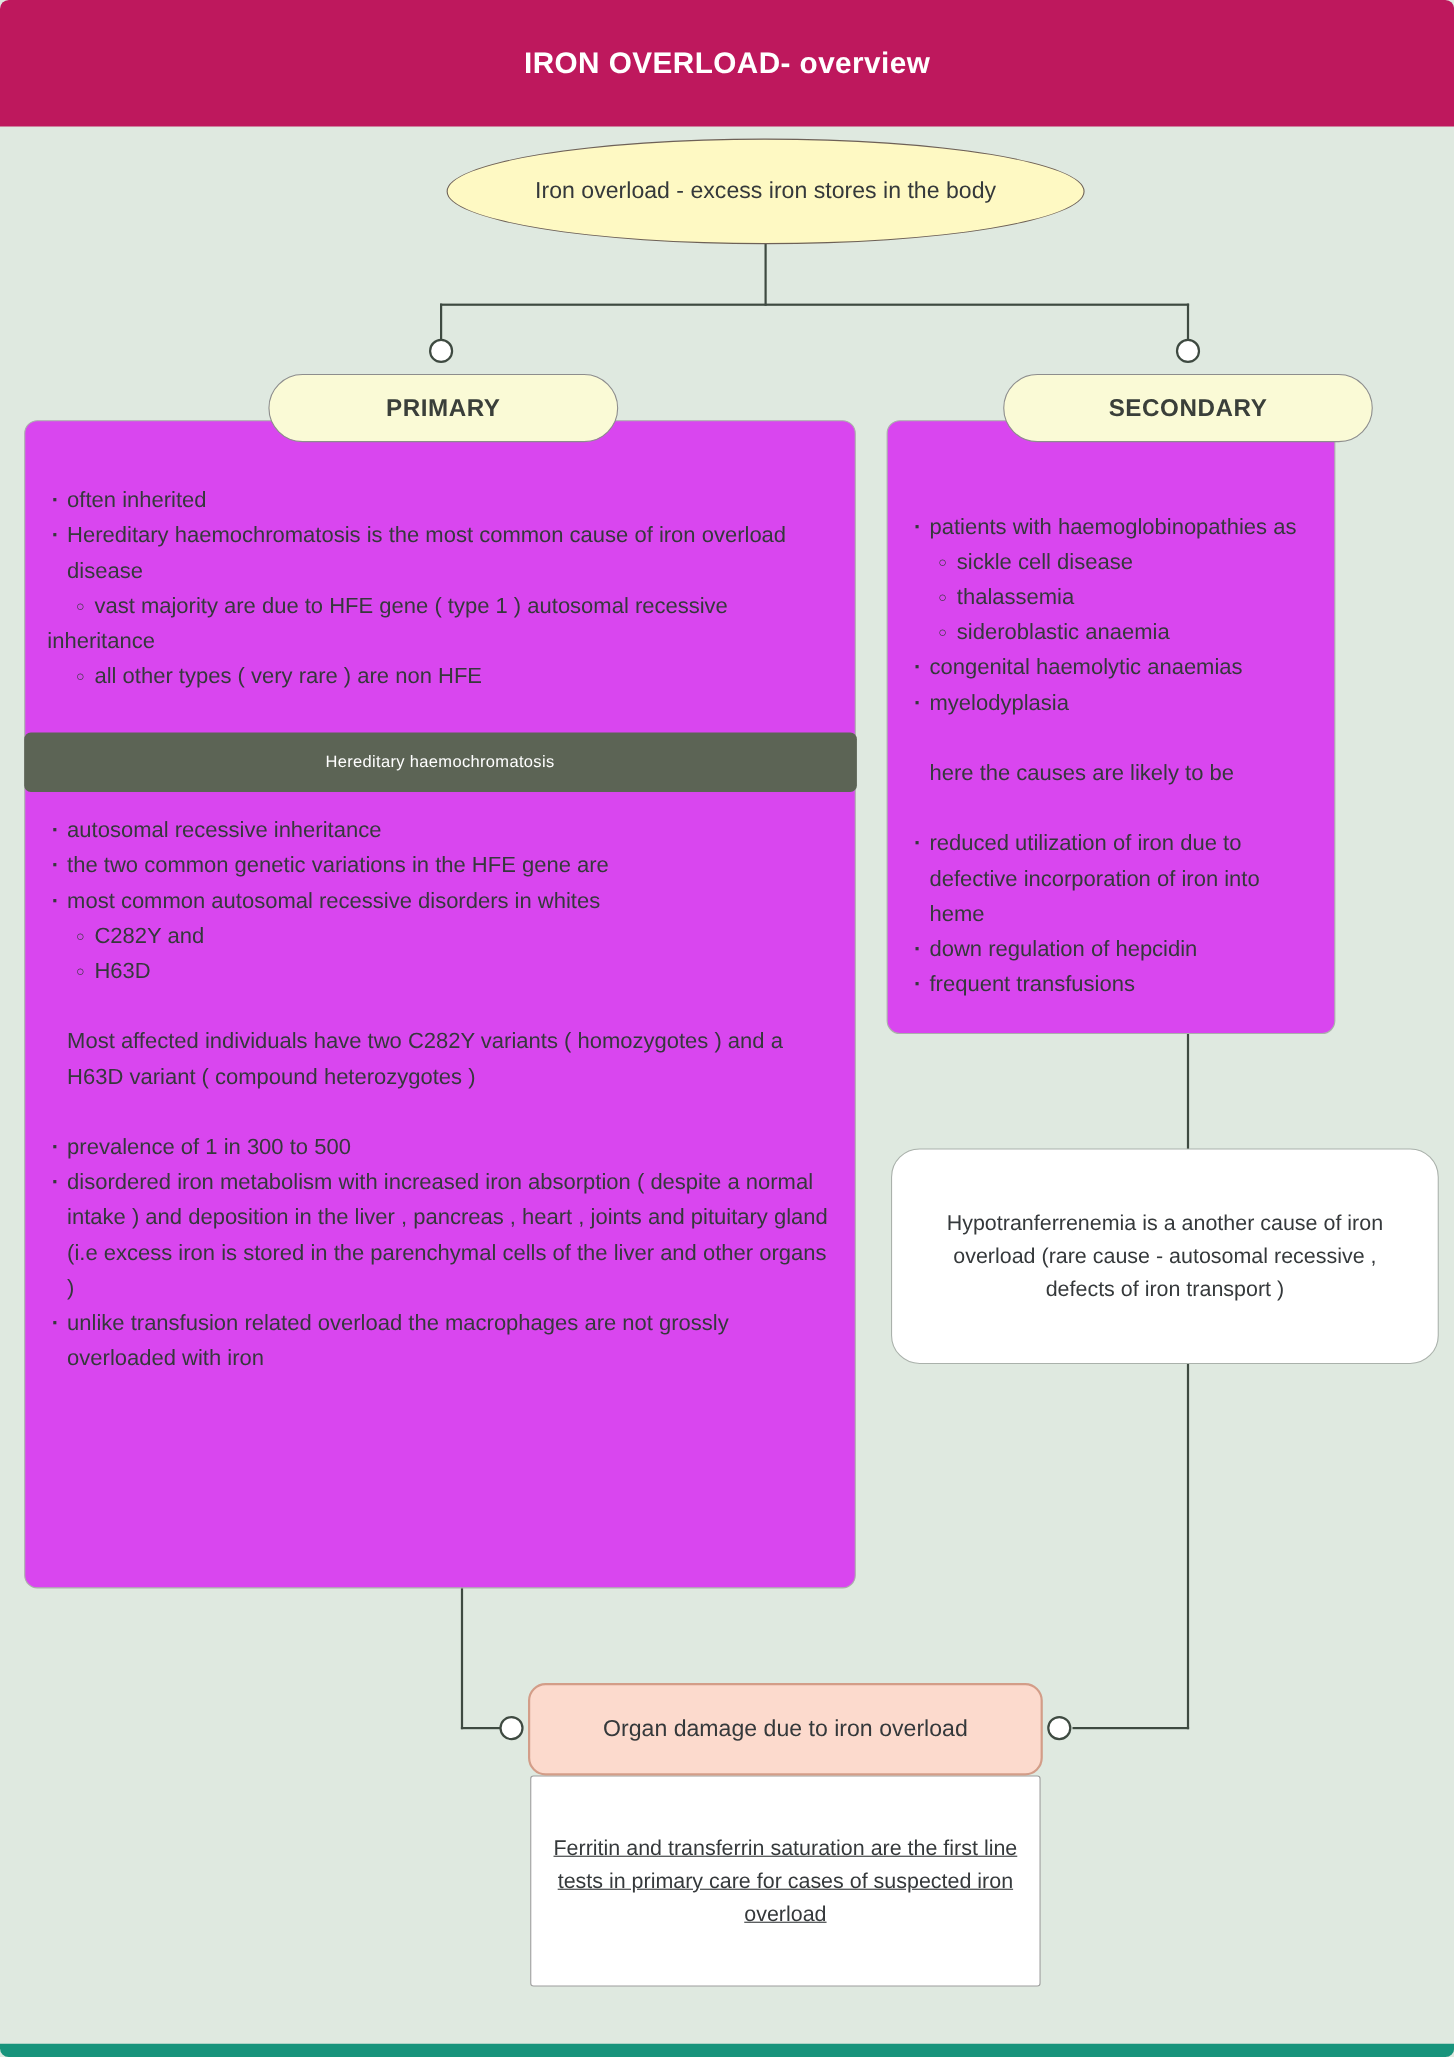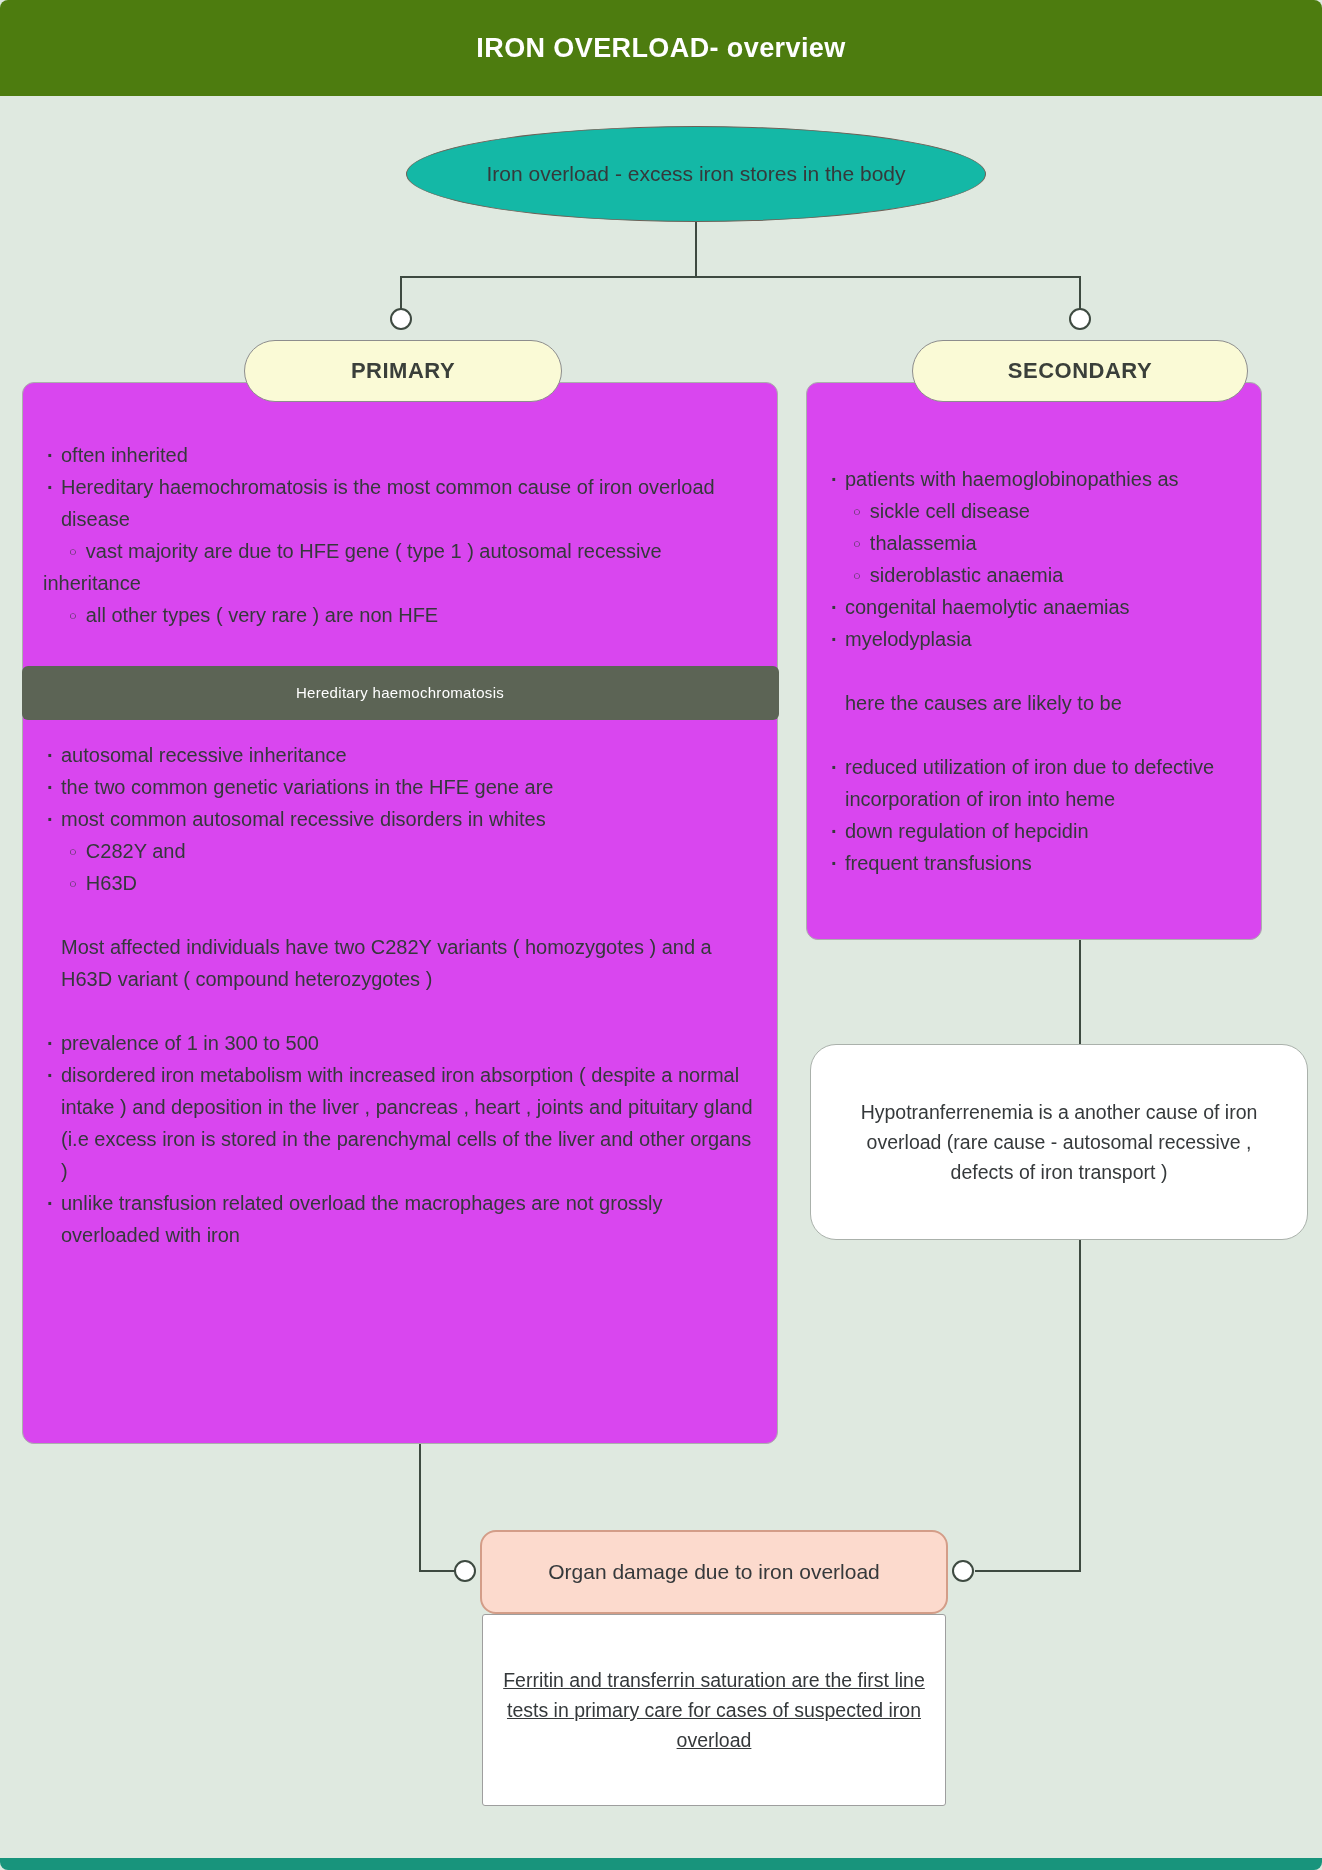--- a/index.html
+++ b/index.html
@@ -11,22 +11,22 @@
     width: 1322px;
     height: 1870px;
     margin: 0 auto;
     background: #dfe9e0;
     overflow: hidden;
     color: #35393b;
   }
 
   
   .titlebar {
-    position: absolute; left: 0; top: 0; right: 0; height: 96px;
-    background: #4d7c0f;
+    position: absolute; left: 0; top: 0; right: 0; height: 115px;
+    background: #be185d;
     display: flex; align-items: center; justify-content: center;
     border-radius: 8px 8px 0 0;
     z-index: 6;
   }
   .titlebar h1 {
     color: #ffffff; font-size: 27px; font-weight: bold; letter-spacing: .4px;
   }
 
   .footerbar {
     position: absolute; left: 0; right: 0; bottom: 0; height: 12px;
@@ -36,21 +36,21 @@
   
   .line { position: absolute; background: #3e4a41; z-index: 1; }
   .dot {
     position: absolute; width: 22px; height: 22px; border-radius: 50%;
     background: #ffffff; border: 2.5px solid #3e4a41; z-index: 4;
   }
 
   
   .ellipse {
     position: absolute; left: 406px; top: 126px; width: 580px; height: 96px;
-    background: #14b8a6; border: 1.5px solid #6e6157; border-radius: 50%;
+    background: #fef9c3; border: 1.5px solid #6e6157; border-radius: 50%;
     display: flex; align-items: center; justify-content: center;
     text-align: center; padding: 0 52px; font-size: 21px; line-height: 1.35;
     z-index: 3;
   }
 
   .pill {
     position: absolute; height: 62px;
     background: #fafad6; border: 1.2px solid #8d8d8d; border-radius: 31px;
     display: flex; align-items: center; justify-content: center;
     font-size: 22px; font-weight: bold; color: #3a3f3a; letter-spacing: .5px;
@@ -58,21 +58,21 @@
   }
   .pill.primary   { left: 244px;  top: 340px; width: 318px; }
   .pill.secondary { left: 912px;  top: 340px; width: 336px; }
 
   .box {
     position: absolute; background: #d946ef;
     border: 1.5px solid #aab1ab; border-radius: 12px;
     font-size: 20px; line-height: 1.6; z-index: 2;
   }
   .box.left-box  { left: 22px;  top: 382px;  width: 756px; height: 1062px; padding: 56px 24px 30px 20px; }
-  .box.right-box { left: 806px; top: 382px;  width: 456px; height: 558px;  padding: 80px 24px 30px 20px; }
+  .box.right-box { left: 806px; top: 382px;  width: 408px; height: 558px;  padding: 80px 24px 30px 20px; }
 
   .banner {
     position: absolute; left: -1.5px; right: -1.5px; top: 283px; height: 54px;
     background: #5c6455; color: #ffffff; border-radius: 6px;
     display: flex; align-items: center; justify-content: center;
     font-size: 15px; font-weight: normal; letter-spacing: .3px;
   }
 
   .details { margin-top: 108px; }
 

